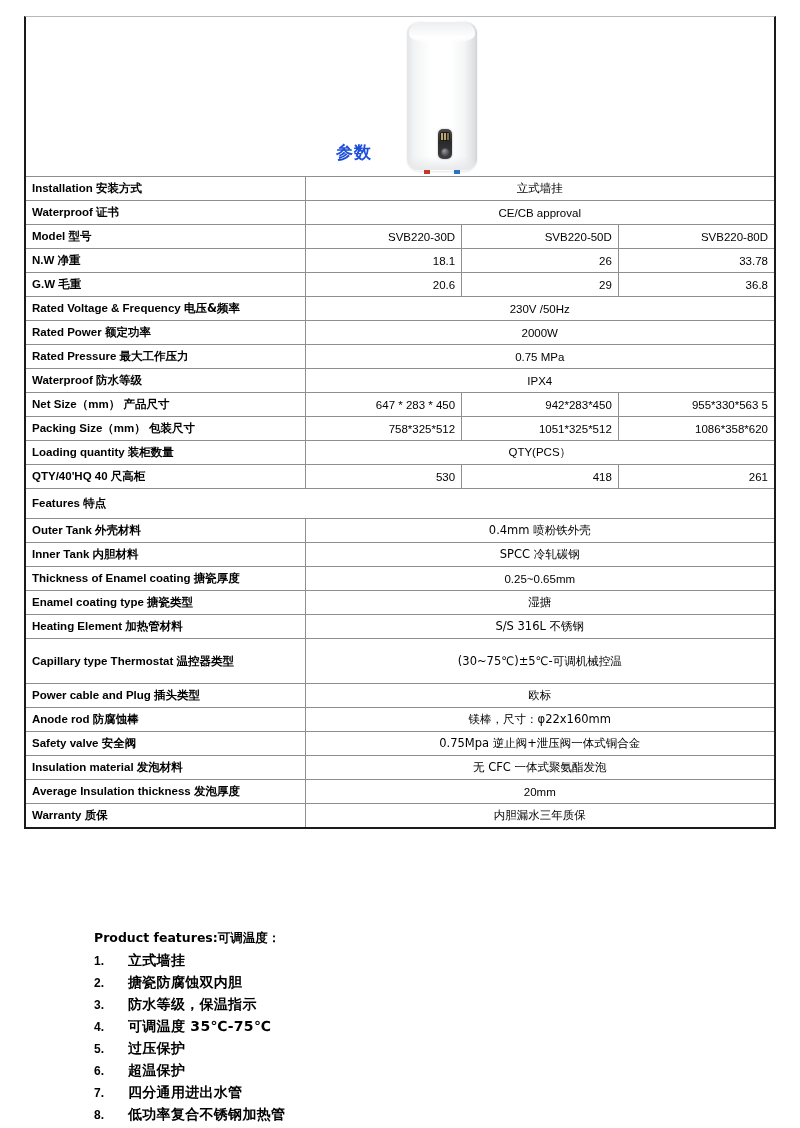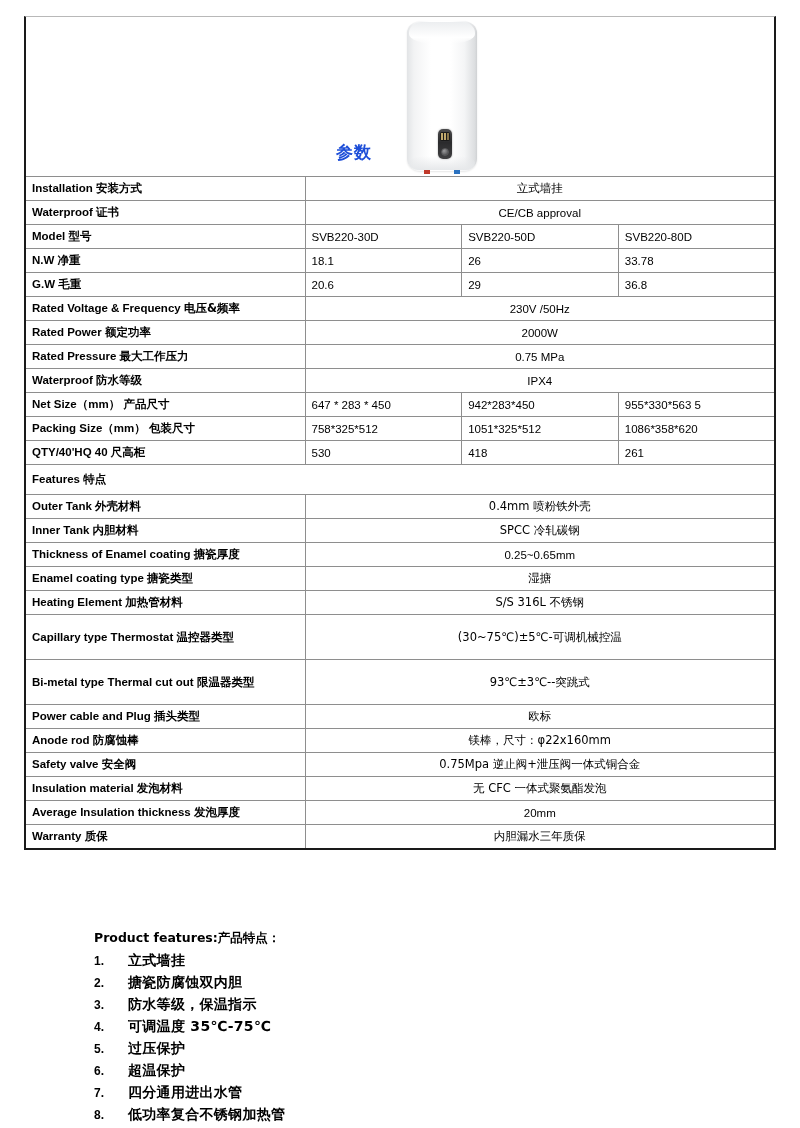--- a/index.html
+++ b/index.html
@@ -130,21 +130,21 @@
     text-align: left;
     white-space: nowrap;
   }
   .lbl .cn { font-family: "DejaVu Sans", sans-serif; font-weight: 700; }
   .val {
     text-align: center;
     font-size: 12px;
     font-weight: 400;
   }
   .val .cn { font-family: "DejaVu Sans", sans-serif; }
-  .col-a, .col-b, .col-c { width: 144px; text-align: left; }
+  .col-a, .col-b, .col-c { width: 144px; text-align: right; }
 
   tr.r-tall td { height: 15px; }
   tr.r-std  td { height: 23px; }
   tr.r-xtall td { height: 45px; }
 
   .section-head td {
     font-size: 16px;
     font-weight: 700;
     text-align: left;
     padding: 5px 8px;
@@ -306,20 +306,27 @@
     <tr class="r-std">
       <td class="lbl">
         <span>Packing   Size（mm）</span>
         <span class="cn">包装尺寸</span>
       </td>
       <td class="val col-a">758*325*512</td>
       <td class="val col-b">1051*325*512</td>
       <td class="val col-c">1086*358*620</td>
     </tr>
 
+    <tr class="r-std">
+      <td class="lbl">
+        <span>Loading quantity</span>
+        <span class="cn">装柜数量</span>
+      </td>
+      <td class="val" colspan="3">QTY(PCS）</td>
+    </tr>
 
     <tr class="r-std">
       <td class="lbl">
         <span>QTY/40'HQ     40</span>
         <span class="cn">尺高柜</span>
       </td>
       <td class="val col-a">530</td>
       <td class="val col-b">418</td>
       <td class="val col-c">261</td>
     </tr>
@@ -382,29 +389,20 @@
     <tr class="r-xtall">
       <td class="lbl">
         <span>Capillary type Thermostat</span>
         <span class="cn">温控器类型</span>
       </td>
       <td class="val" colspan="3">
         <span class="cn">(30~75℃)±5℃-可调机械控温</span>
       </td>
     </tr>
 
-    <tr class="r-xtall">
-      <td class="lbl">
-        <span>Bi-metal type Thermal cut out</span>
-        <span class="cn">限温器类型</span>
-      </td>
-      <td class="val" colspan="3">
-        <span class="cn">93℃±3℃--突跳式</span>
-      </td>
-    </tr>
 
     <tr class="r-tall">
       <td class="lbl">
         <span>Power cable and Plug</span>
         <span class="cn">插头类型</span>
       </td>
       <td class="val" colspan="3">
         <span class="cn">欧标</span>
       </td>
     </tr>
@@ -454,21 +452,21 @@
       </td>
       <td class="val" colspan="3">
         <span class="cn">内胆漏水三年质保</span>
       </td>
     </tr>
 
   </tbody>
 </table>
 
 <div class="features-block">
-  <div class="features-title">Product features:产品特点：</div>
+  <div class="features-title">Product features:可调温度：</div>
 
   <div class="feat-row">
     <span class="feat-num">1.</span>
     <span class="feat-txt">立式墙挂</span>
   </div>
   <div class="feat-row">
     <span class="feat-num">2.</span>
     <span class="feat-txt">搪瓷防腐蚀双内胆</span>
   </div>
   <div class="feat-row">

